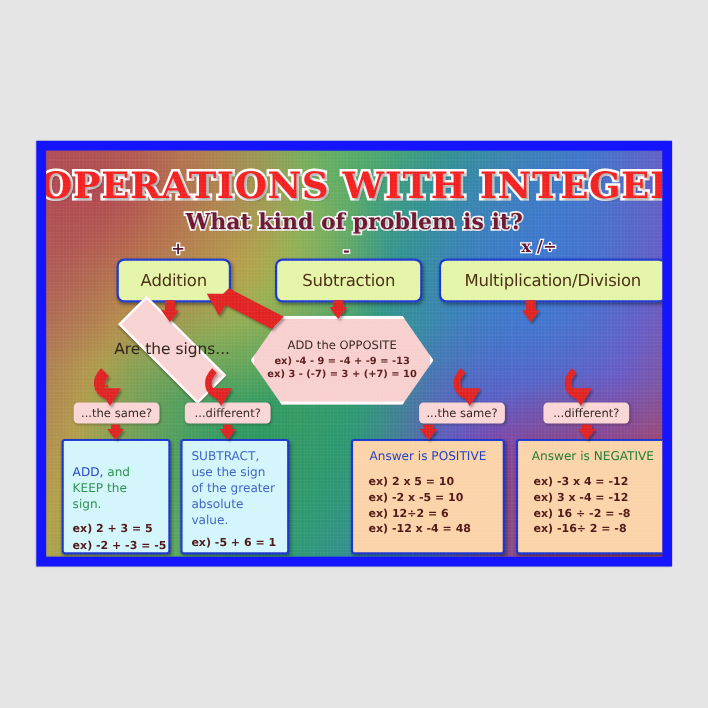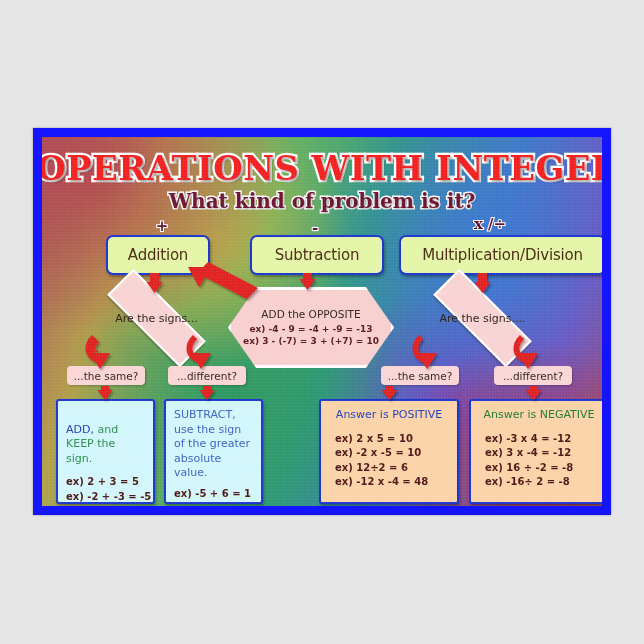--- a/index.html
+++ b/index.html
@@ -111,21 +111,21 @@
     position: absolute; inset: 0;
     background: #f8d3d3;
     border: 3px solid #ffffff;
     transform: rotate(45deg) scale(.707);
     box-shadow: 1px 2px 3px rgba(0,0,0,.3);
   }
   .diamond-label {
     position: absolute; inset: 0;
     display: flex; align-items: center; justify-content: center;
     font-family: "DejaVu Sans", sans-serif;
-    font-size: 11px;
+    font-size: 14px;
     color: #33251f;
     white-space: nowrap;
     z-index: 2;
   }
 
   
   .hexagon {
     position: absolute;
     background: #f8cfcf;
     border: 3px solid #ffffff;
@@ -221,24 +221,20 @@
         <span>Subtraction</span>
       </div>
       <div class="op-box" style="left:357px; top:98px; width:203px; height:36px;">
         <span>Multiplication/Division</span>
       </div>
 
       <div class="diamond-wrap" style="left:42px; top:155px; width:145px; height:52px;">
         <div class="diamond-shape"></div>
         <div class="diamond-label">Are the signs...</div>
       </div>
-      <div class="diamond-wrap" style="left:368px; top:155px; width:145px; height:52px;">
-        <div class="diamond-shape"></div>
-        <div class="diamond-label">Are the signs....</div>
-      </div>
 
       <div class="hexagon" style="left:186px; top:150px; width:160px; height:75px;">
         <div class="hex-head">ADD the OPPOSITE</div>
         <div class="hex-ex">ex) -4 - 9 = -4 + -9 = -13</div>
         <div class="hex-ex">ex) 3 - (-7) = 3 + (+7) = 10</div>
       </div>
 
       <div class="pill" style="left:25px; top:229px; width:78px; height:19px;">...the same?</div>
       <div class="pill" style="left:126px; top:229px; width:78px; height:19px;">...different?</div>
       <div class="pill" style="left:339px; top:229px; width:78px; height:19px;">...the same?</div>

